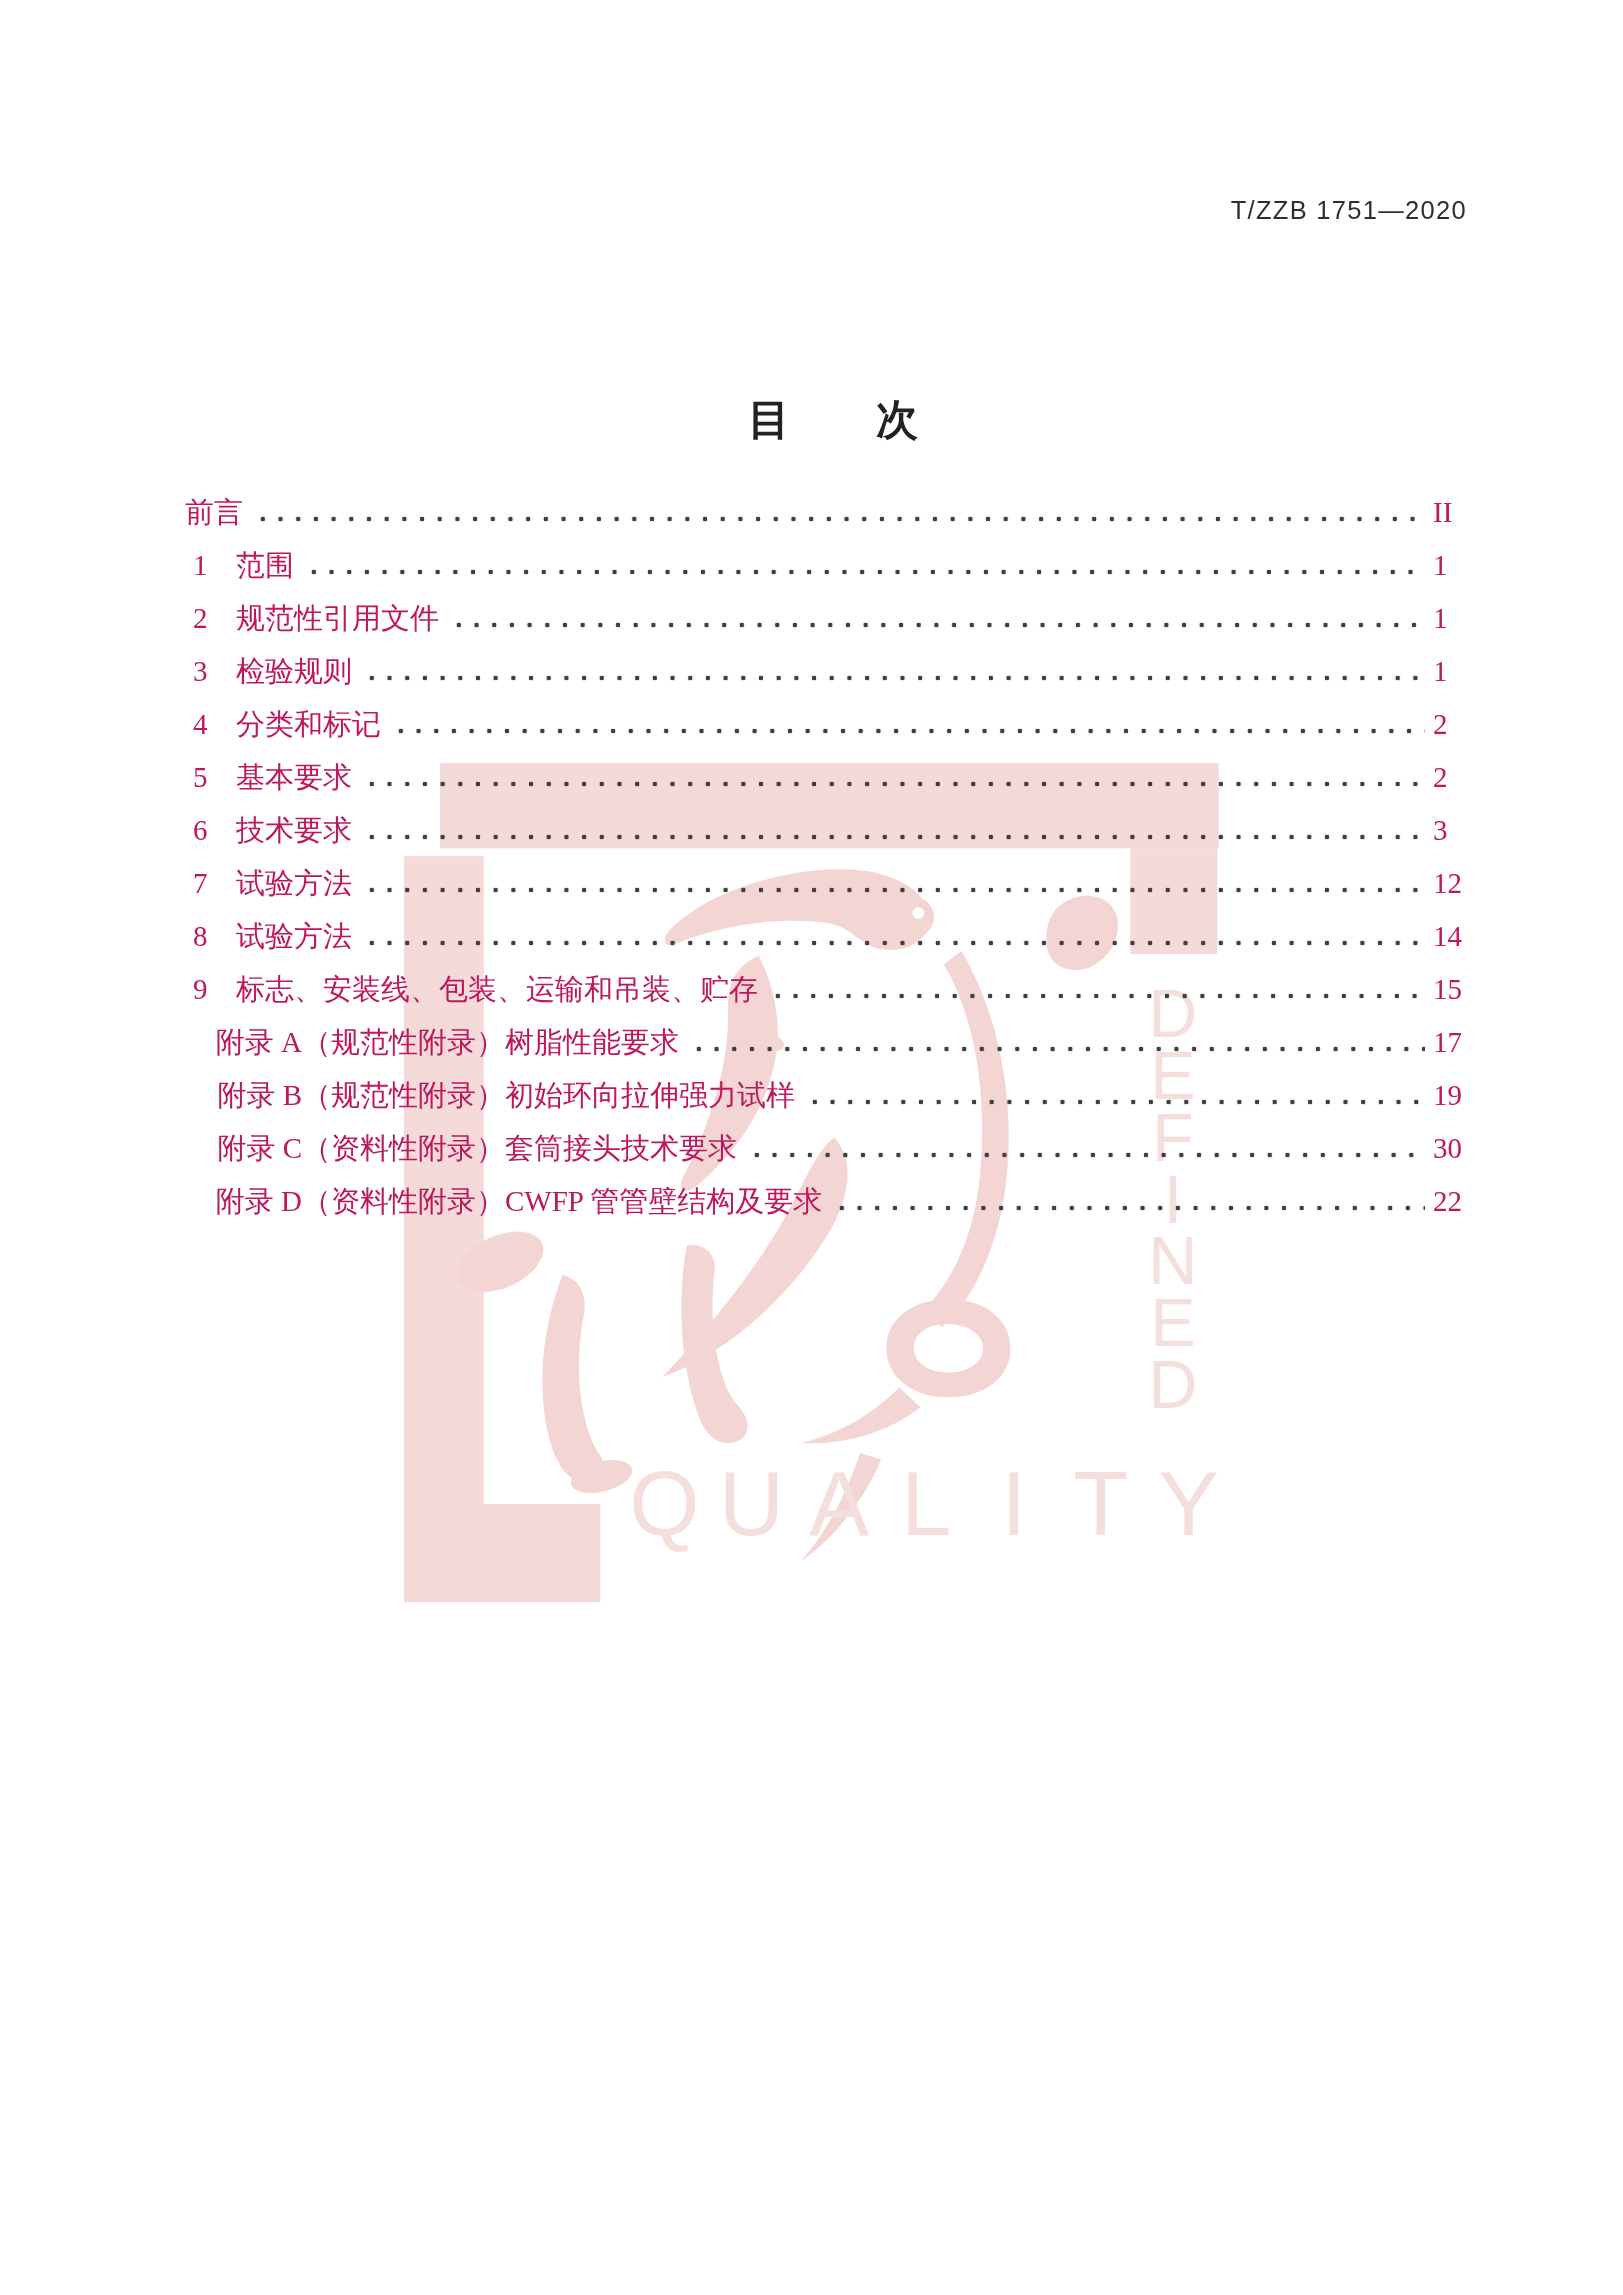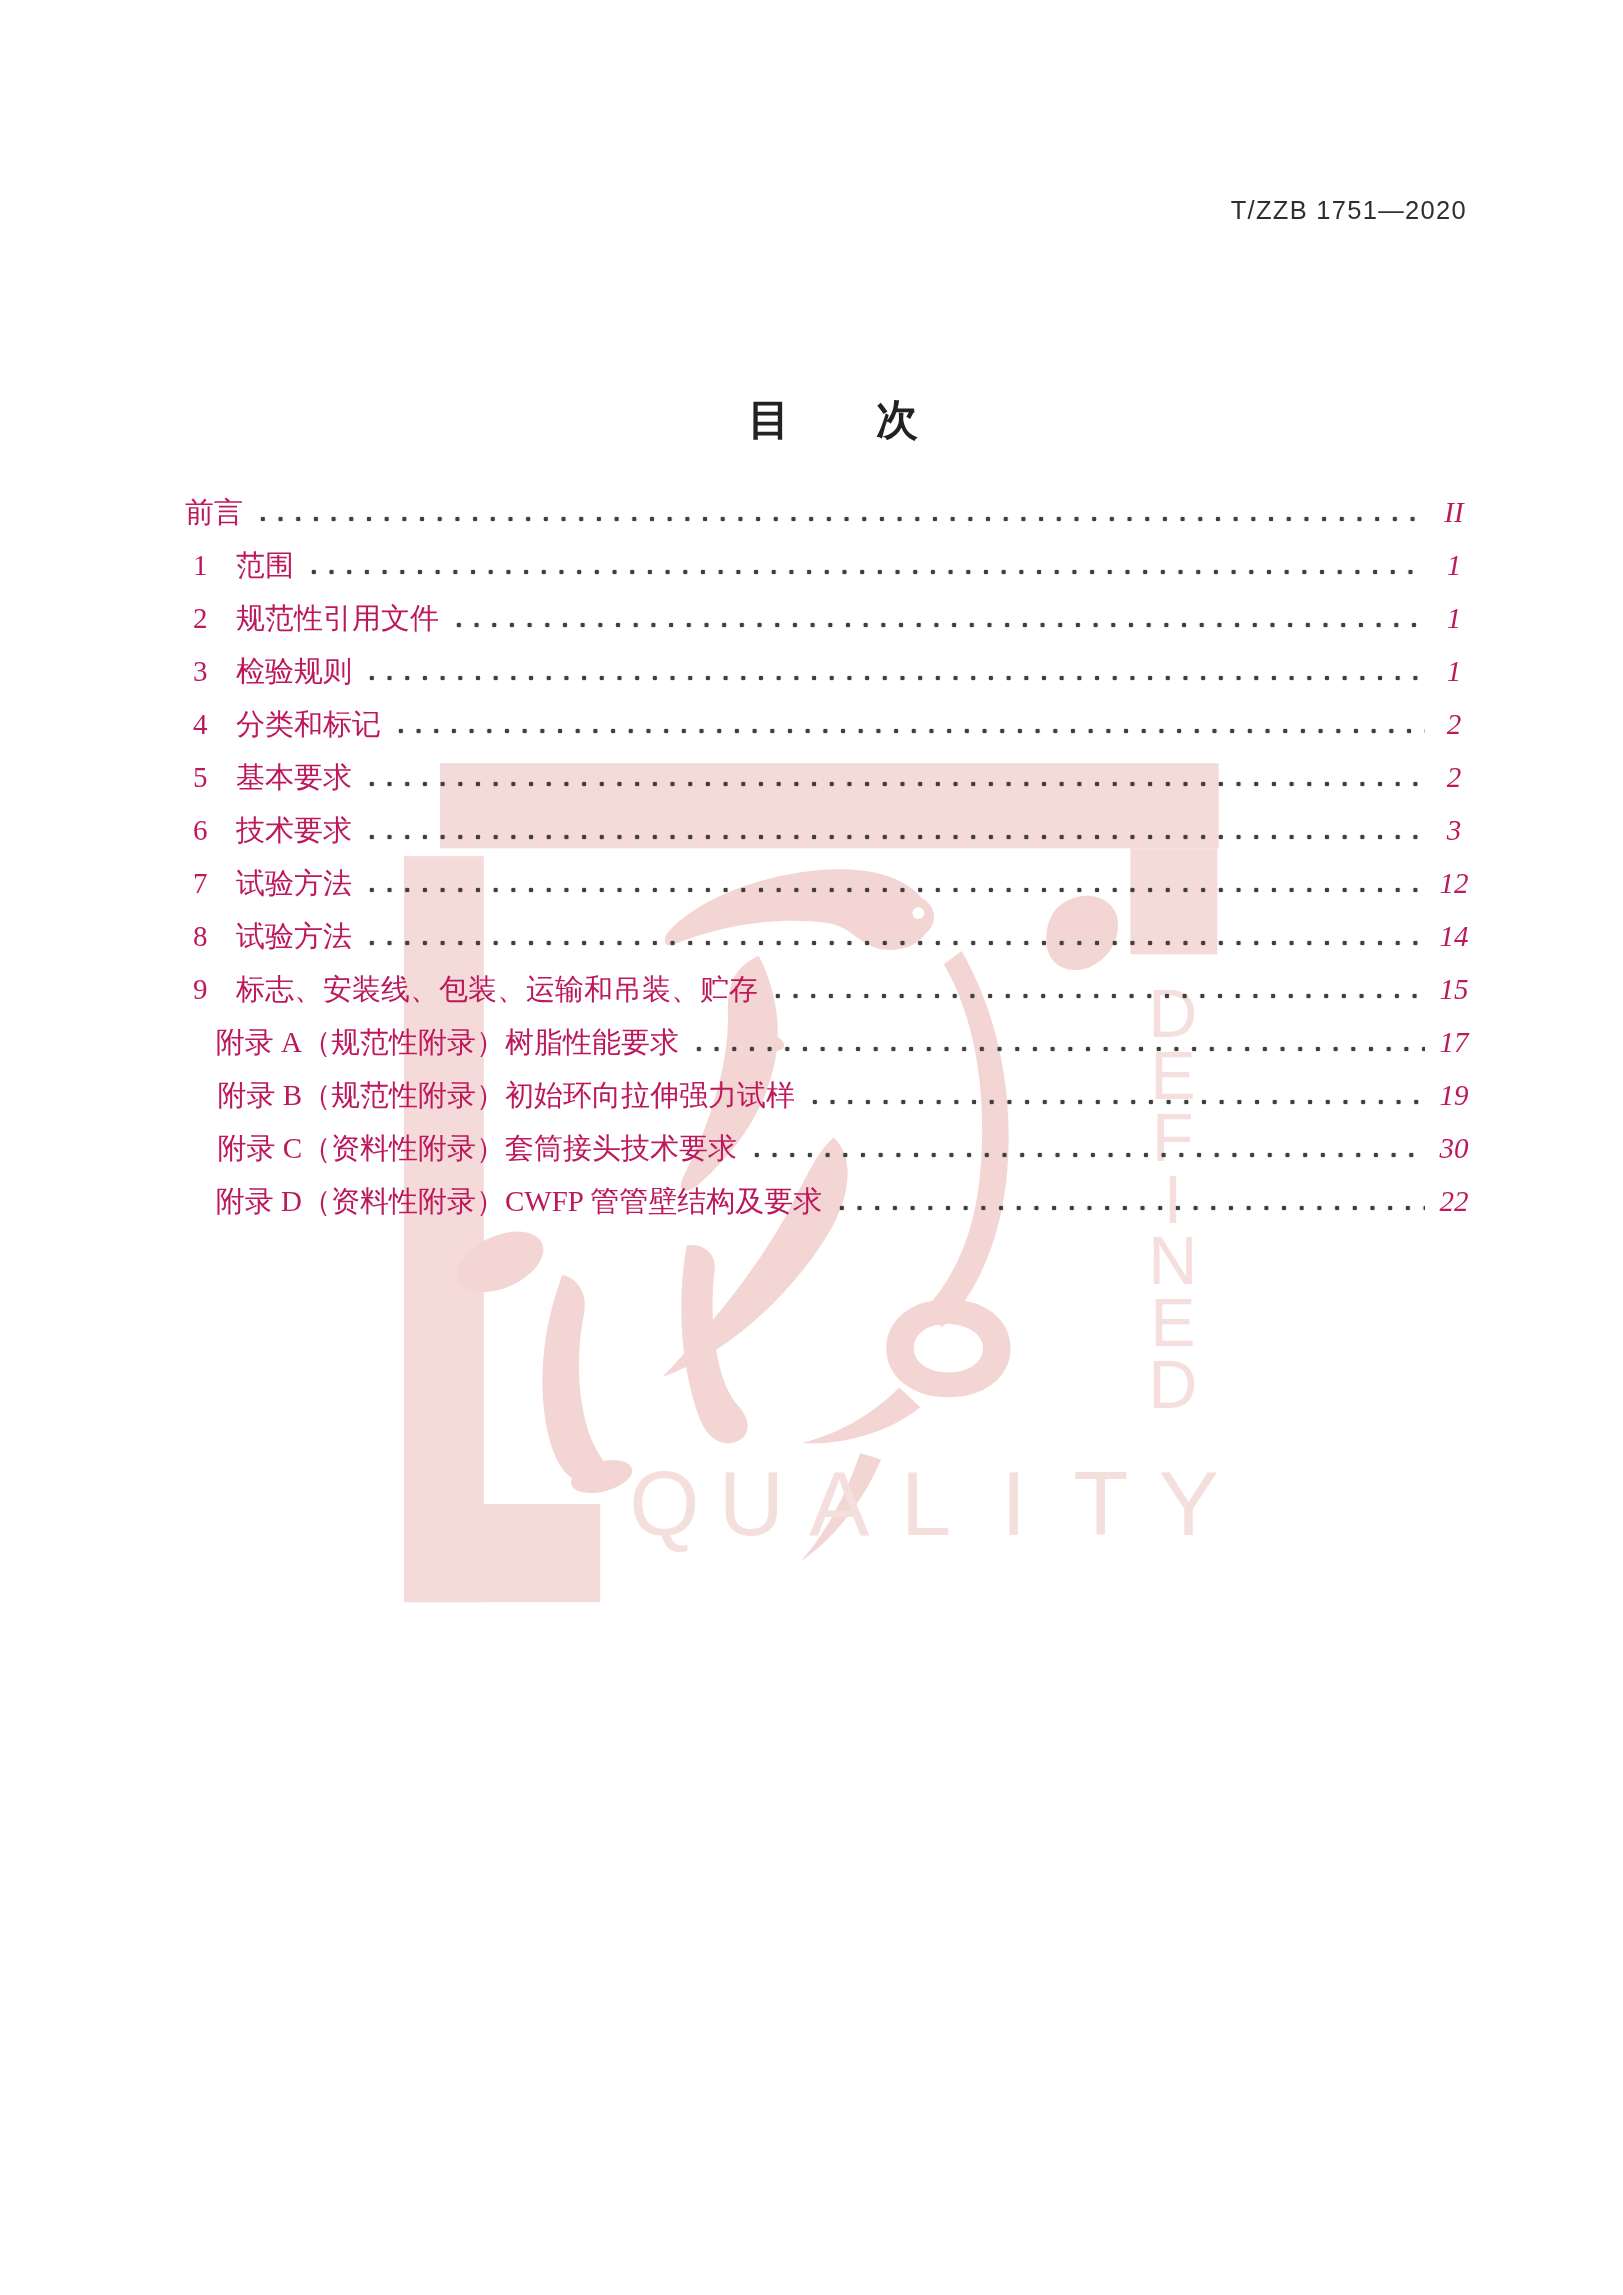--- a/index.html
+++ b/index.html
@@ -37,21 +37,21 @@
   .toc-row .num{
     flex:none;width:51px;padding-left:7.9px;box-sizing:border-box;
   }
   .toc-row.appendix .num{width:320px;padding-left:0;text-align:right;}
   .toc-row .label{flex:none;}
   .toc-row .dots{
     flex:1 1 auto;height:5.9px;margin:0 7.9px 0 10.5px;
     background-image:radial-gradient(circle,#3e3e3e 2.2px,rgba(0,0,0,0) 2.6px);
     background-size:17.7px 5.9px;background-repeat:repeat-x;background-position:0 50%;
   }
-  .toc-row .page-num{flex:none;min-width:42px;text-align:center;font-style:italic;}
+  .toc-row .page-num{flex:none;min-width:42px;text-align:left;}
   .folio{
     position:absolute;top:2108px;right:184px;
     font-size:27.5px;line-height:1;color:#2e2e2e;
   }
 </style>
 </head>
 <body>
 
 <div class="page">
 

